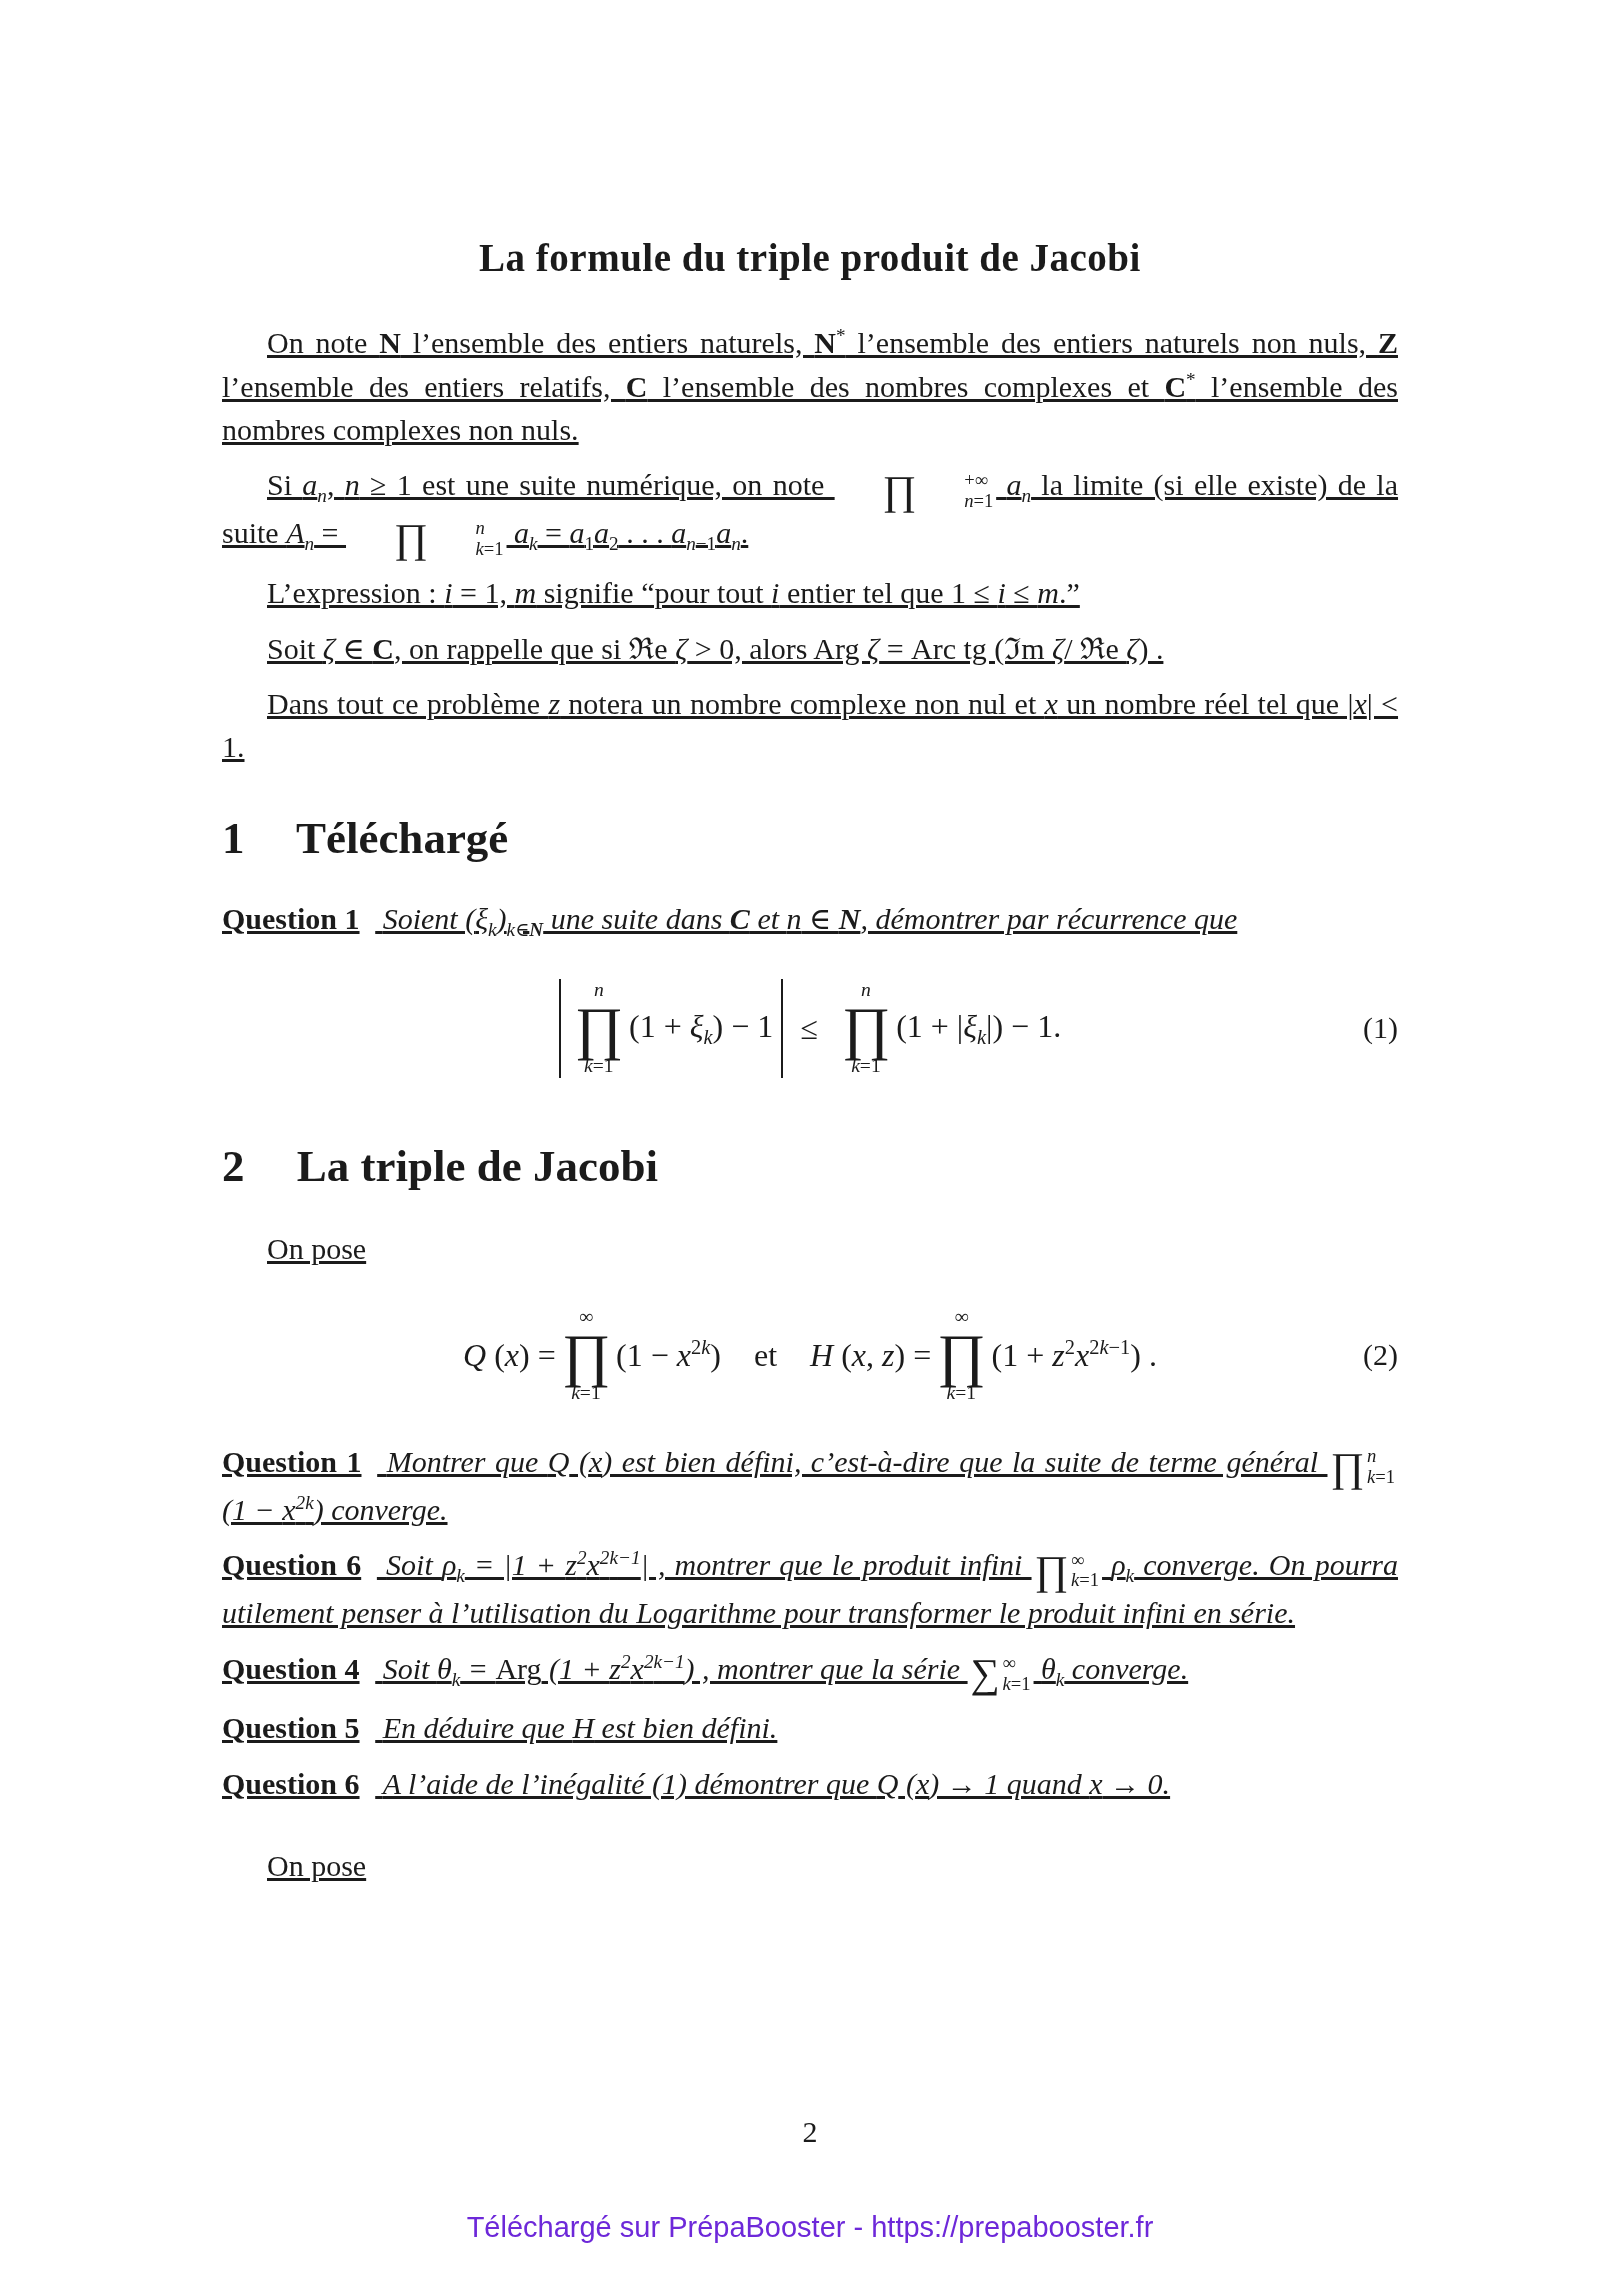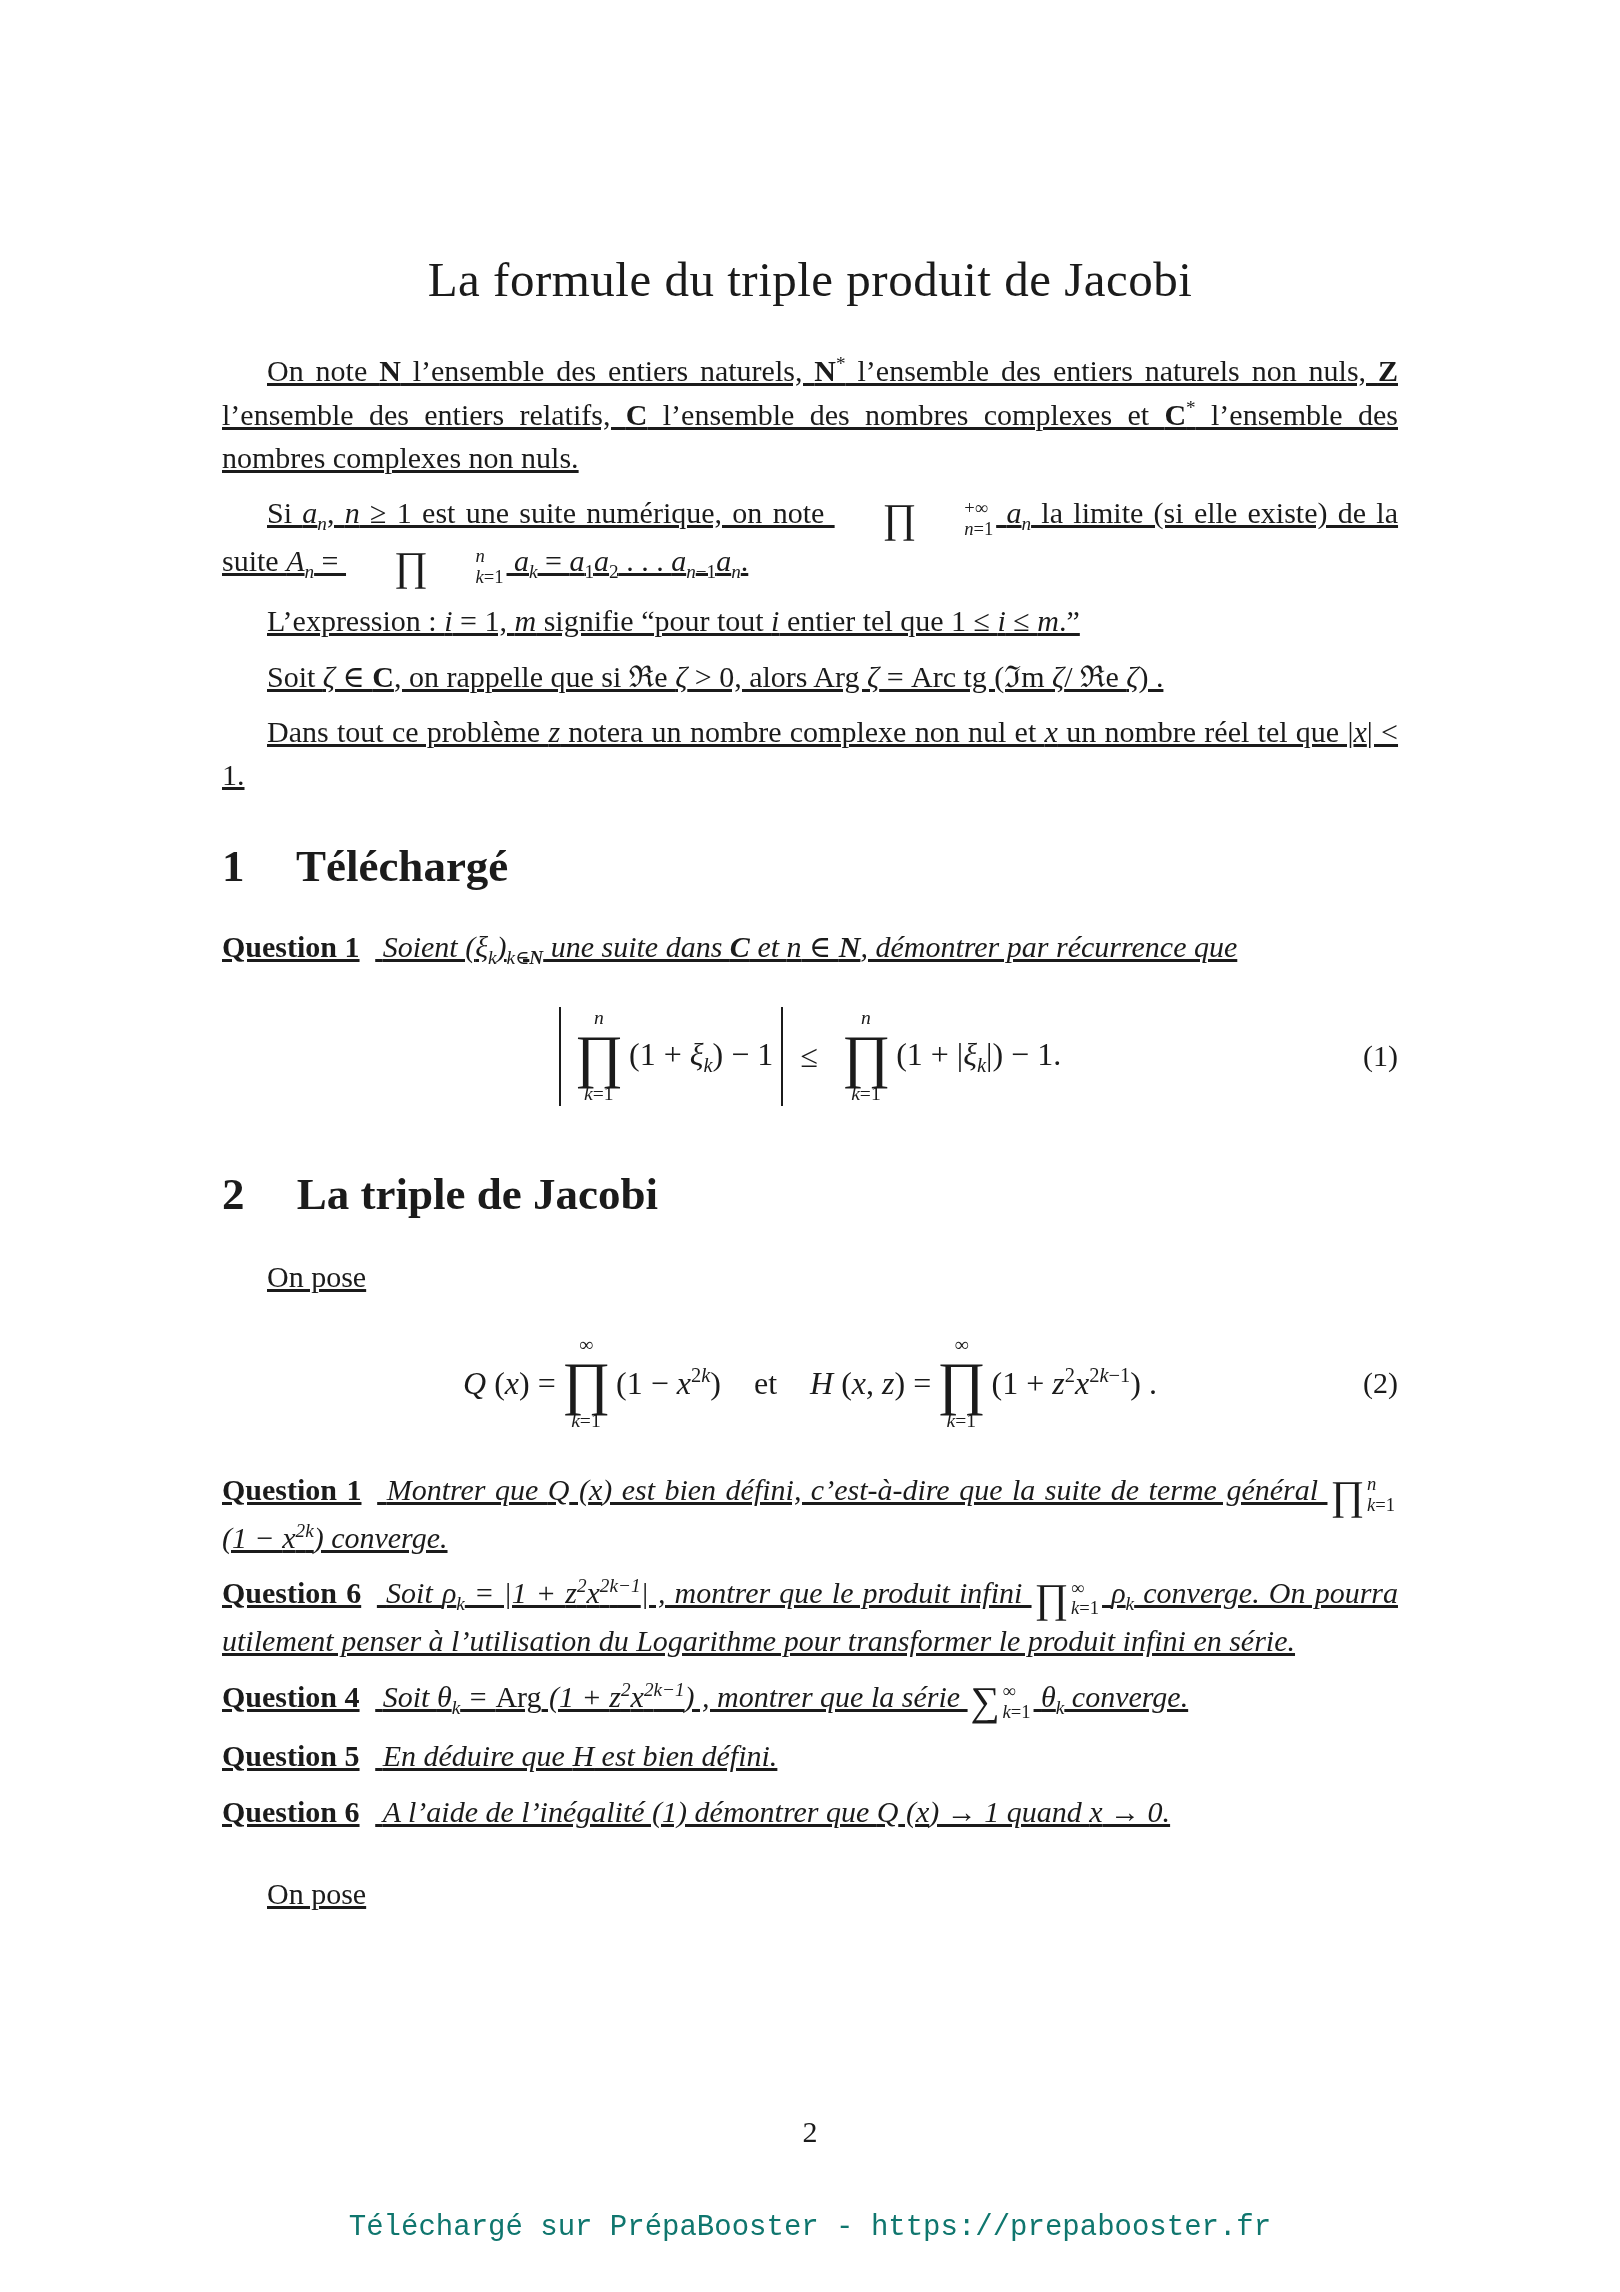--- a/index.html
+++ b/index.html
@@ -12,23 +12,23 @@
     overflow: hidden;
     color: #1b1b1b;
     font-family: "Liberation Serif", "DejaVu Serif", serif;
   }
   .content {
     width: 1176px;
     margin: 0 auto;
     padding-top: 235px;
   }
   .title {
-    margin: 16px 0 41px 0;
-    font-size: 49px;
-    font-weight: normal;
+    margin: 0 0 41px 0;
+    font-size: 39px;
+    font-weight: bold;
     text-align: center;
     letter-spacing: 0.5px;
   }
   .body {
     margin: 11.8px 0 0 0;
     font-size: 30px;
     line-height: 1.45;
     text-align: justify;
     text-decoration: underline;
   }
@@ -87,23 +87,23 @@
 
   sub, sup { font-size: 0.64em; }
 
   .pagenum {
     position: absolute; top: 2115px; left: 0; right: 0;
     text-align: center; font-size: 30px;
   }
   .footer {
     position: absolute; top: 2211px; left: 0; right: 0;
     text-align: center;
-    font-family: Liberation Mono, monospace;
+    font-family: Liberation Sans, sans-serif;
     font-size: 29px;
-    color: #0f766e;
+    color: #6d28d9;
   }
 </style>
 </head>
 <body>
 
 <div class="page">
   <div class="content">
 
     <h1 class="title">La formule du triple produit de Jacobi</h1>
 

